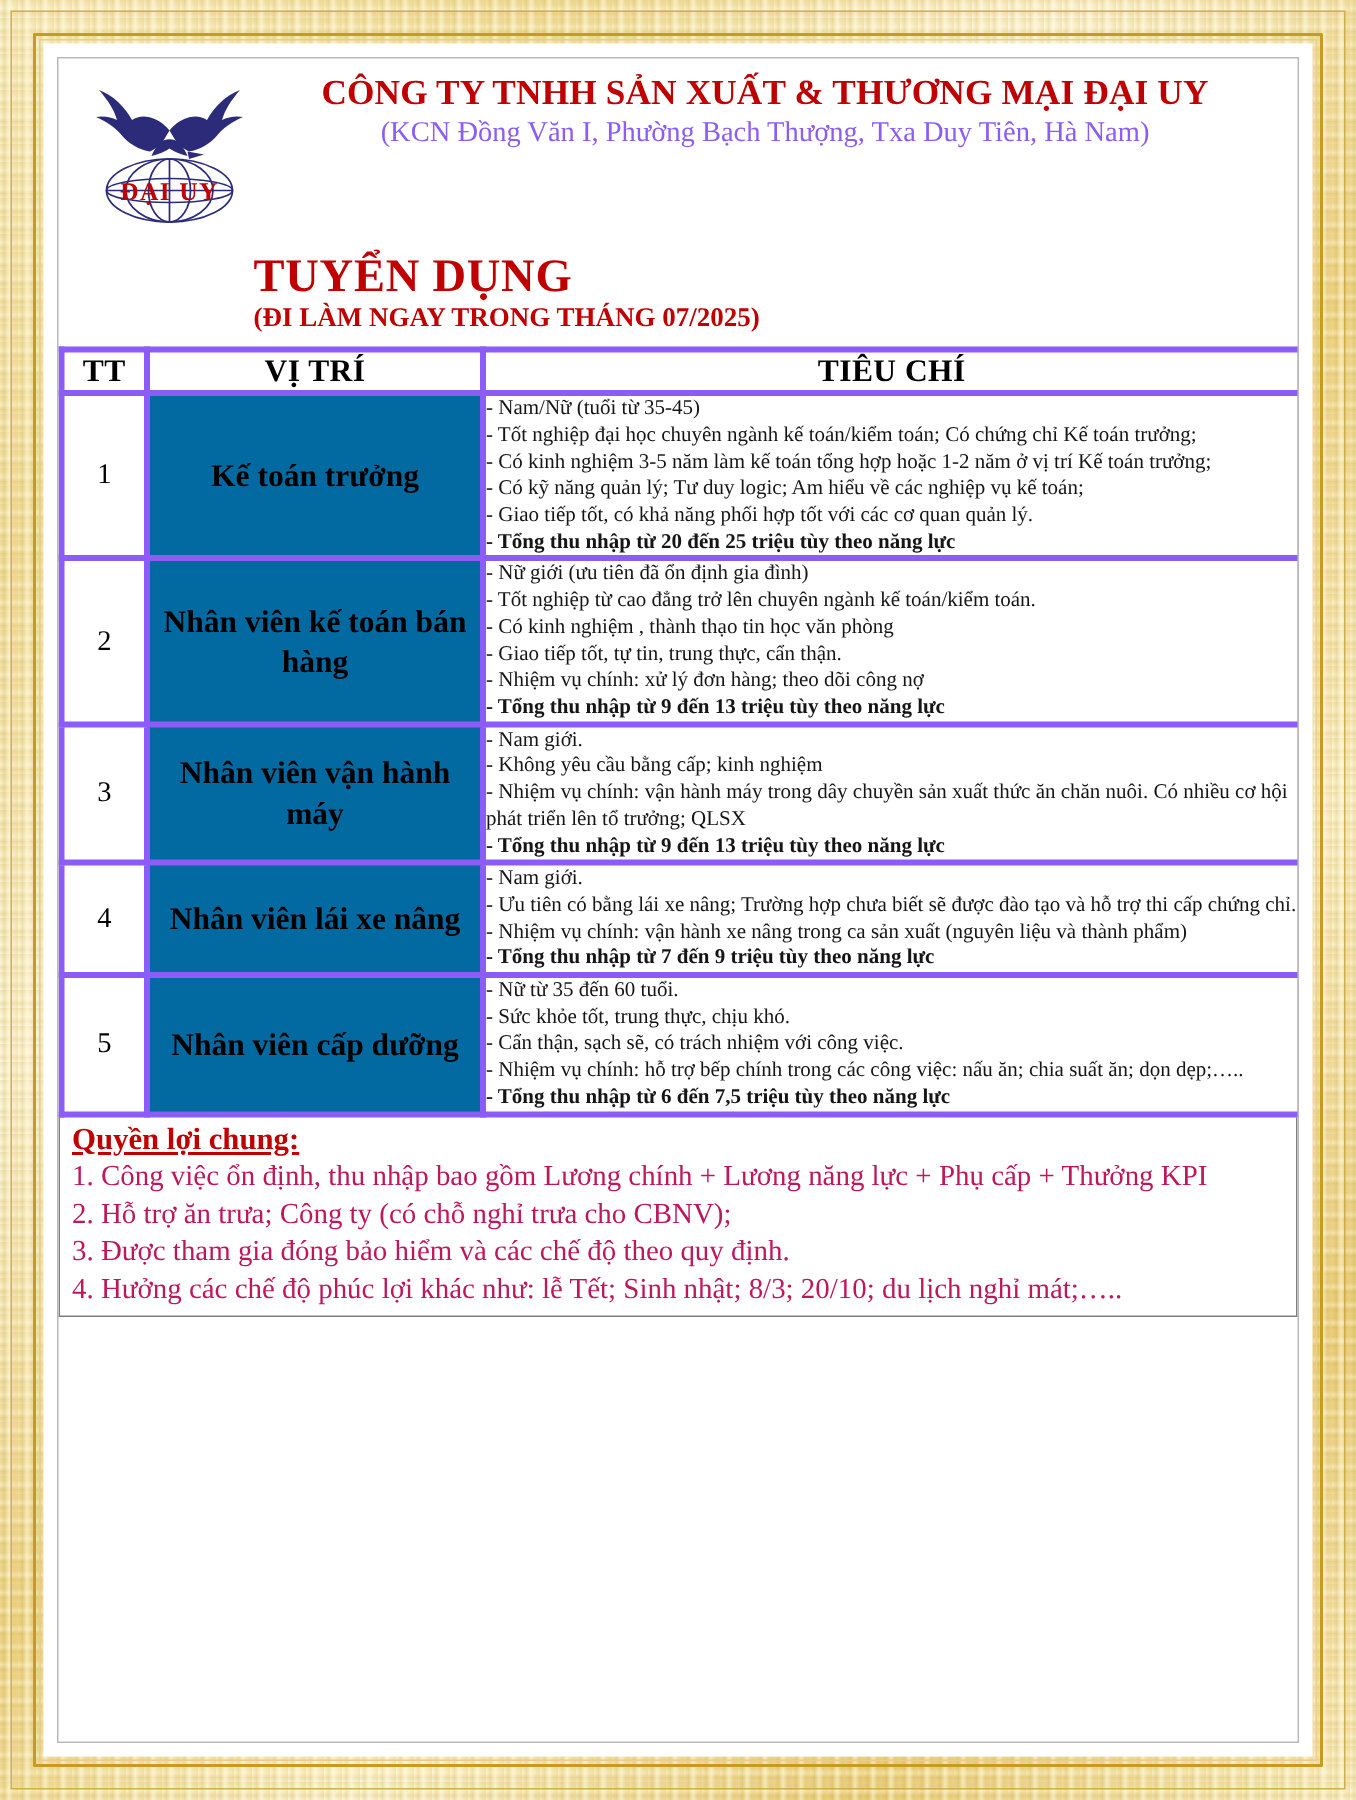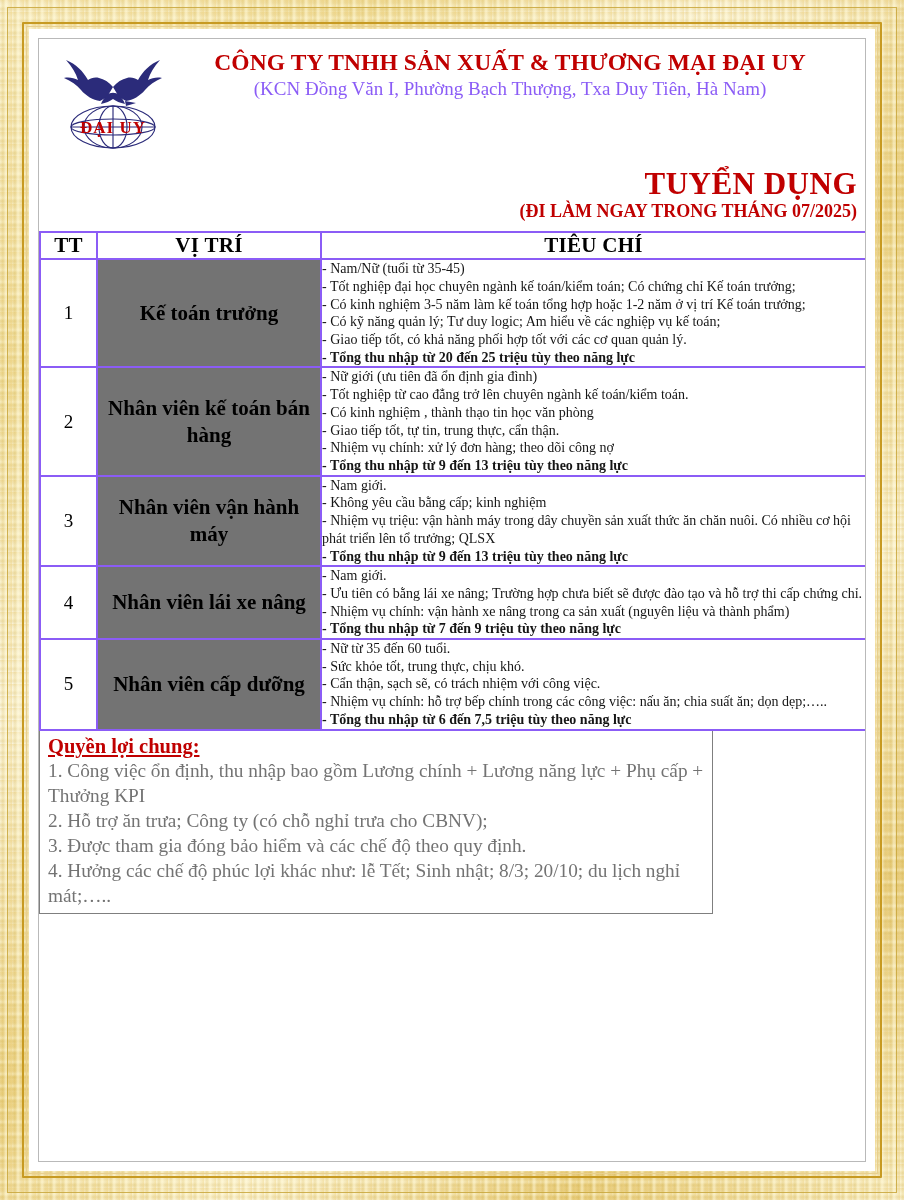--- a/index.html
+++ b/index.html
@@ -104,21 +104,21 @@
     white-space: nowrap;
   }
   .company-addr {
     color: #8b5cf6;
     font-size: 19px;
     line-height: 1.25;
     margin-top: 1px;
     white-space: nowrap;
   }
   .title-block {
-    text-align: right;
+    text-align: left;
     margin-top: 12px;
     padding-right: 8px;
     padding-left: 130px;
   }
   .title-main {
     color: #c00000;
     font-weight: bold;
     font-size: 31px;
     letter-spacing: .5px;
     line-height: 1.08;
@@ -133,21 +133,21 @@
 
   
   table.jobs {
     border-collapse: collapse;
     table-layout: fixed;
     width: 826px;
     margin-top: 9px;
     border-top: 1px solid #7f7f7f;
   }
   table.jobs td, table.jobs th {
-    border: 2px solid #8b5cf6;
+    border: 4px solid #8b5cf6;
     vertical-align: middle;
     padding: 0;
   }
   th.th-cell {
     font-weight: bold;
     font-size: 21px;
     text-align: center;
     padding: 2px 0 4px 0;
     color: #000;
     letter-spacing: .3px;
@@ -155,21 +155,21 @@
   col.c-tt    { width: 57px; }
   col.c-pos   { width: 224px; }
   col.c-crit  { width: 545px; }
 
   td.tt {
     text-align: center;
     font-size: 19px;
     color: #000;
   }
   td.pos {
-    background: #737373;
+    background: #0369a1;
     text-align: center;
     font-weight: bold;
     font-size: 21px;
     line-height: 1.28;
     color: #000;
     padding: 2px 8px;
   }
   td.crit {
     vertical-align: top;
     padding: 4px 6px 5px 6px;
@@ -177,35 +177,35 @@
     line-height: 1.265;
     color: #151515;
   }
   td.crit .line { white-space: normal; }
   td.crit .line.salary { font-weight: bold; }
 
   
   .benefits {
     border: 1px solid #7f7f7f;
     border-top: none;
-    width: 674px;
+    width: 826px;
     box-sizing: border-box;
     padding: 3px 6px 4px 8px;
   }
   .benefits-title {
     color: #c00000;
     font-weight: bold;
     font-size: 20.5px;
     text-decoration: underline;
     line-height: 1.25;
   }
   .benefit-line {
     font-size: 19.3px;
     line-height: 1.29;
-    color: #737373;
+    color: #be185d;
   }
 </style>
 </head>
 <body>
 
 <div id="poster">
 
   <div class="frame-outline frame-gold-line-1"></div>
   <div class="frame-outline frame-gold-line-2"></div>
   <div class="frame-outline frame-gold-line-3"></div>
@@ -290,21 +290,21 @@
                 <div class="line">- Nhiệm vụ chính: xử lý đơn hàng; theo dõi công nợ</div>
                 <div class="line salary">- Tổng thu nhập từ 9 đến 13 triệu tùy theo năng lực</div>
               </td>
             </tr>
             <tr>
               <td class="tt">3</td>
               <td class="pos">Nhân viên vận hành máy</td>
               <td class="crit">
                 <div class="line">- Nam giới.</div>
                 <div class="line">- Không yêu cầu bằng cấp; kinh nghiệm</div>
-                <div class="line">- Nhiệm vụ triệu: vận hành máy trong dây chuyền sản xuất thức ăn chăn nuôi. Có nhiều cơ hội phát triển lên tổ trưởng; QLSX</div>
+                <div class="line">- Nhiệm vụ chính: vận hành máy trong dây chuyền sản xuất thức ăn chăn nuôi. Có nhiều cơ hội phát triển lên tổ trưởng; QLSX</div>
                 <div class="line salary">- Tổng thu nhập từ 9 đến 13 triệu tùy theo năng lực</div>
               </td>
             </tr>
             <tr>
               <td class="tt">4</td>
               <td class="pos">Nhân viên lái xe nâng</td>
               <td class="crit">
                 <div class="line">- Nam giới.</div>
                 <div class="line">- Ưu tiên có bằng lái xe nâng; Trường hợp chưa biết sẽ được đào tạo và hỗ trợ thi cấp chứng chỉ.</div>
                 <div class="line">- Nhiệm vụ chính: vận hành xe nâng trong ca sản xuất (nguyên liệu và thành phẩm)</div>

